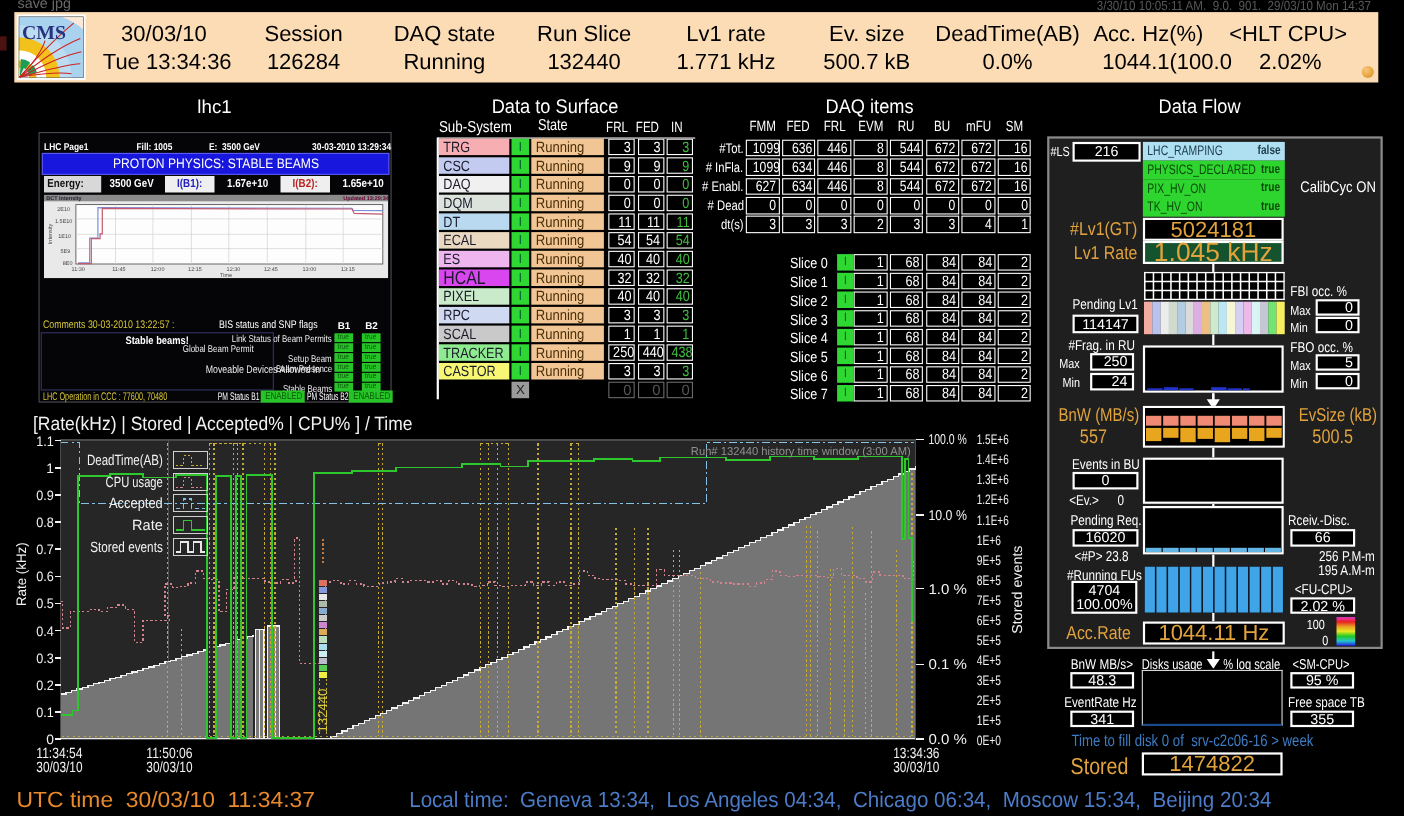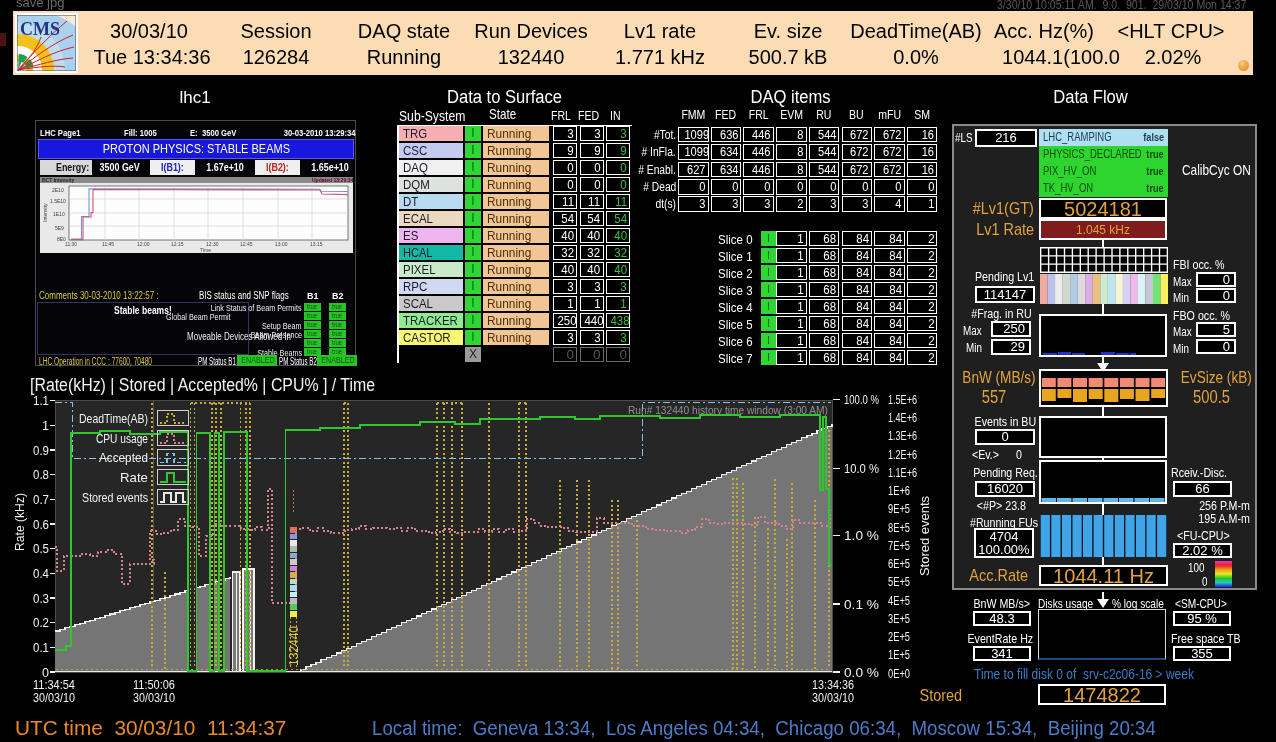--- a/index.html
+++ b/index.html
@@ -45,41 +45,41 @@
 <rect x="2" y="2" width="59" height="56" fill="none" stroke="#444" stroke-width="1"></rect>
 </g>
 <text x="5" y="22" font-size="18px" font-weight="bold" fill="#27337e" font-family="Liberation Serif,serif">CMS</text>
 </svg>
 <div class="hcol" style="left:39px;top:18px;width:220px">30/03/10</div>
 <div class="hcol" style="left:42px;top:44px;width:220px">Tue 13:34:36</div>
 <div class="hcol" style="left:166px;top:18px;width:220px">Session</div>
 <div class="hcol" style="left:166px;top:44px;width:220px">126284</div>
 <div class="hcol" style="left:294px;top:18px;width:220px">DAQ state</div>
 <div class="hcol" style="left:294px;top:44px;width:220px">Running</div>
-<div class="hcol" style="left:421px;top:18px;width:220px">Run Devices</div>
+<div class="hcol" style="left:421px;top:18px;width:220px">Run Slice</div>
 <div class="hcol" style="left:421px;top:44px;width:220px">132440</div>
 <div class="hcol" style="left:550px;top:18px;width:220px">Lv1 rate</div>
 <div class="hcol" style="left:550px;top:44px;width:220px">1.771 kHz</div>
 <div class="hcol" style="left:678px;top:18px;width:220px">Ev. size</div>
 <div class="hcol" style="left:678px;top:44px;width:220px">500.7 kB</div>
 <div class="hcol" style="left:806px;top:18px;width:220px">DeadTime(AB)</div>
 <div class="hcol" style="left:806px;top:44px;width:220px">0.0%</div>
 <div class="hcol" style="left:934px;top:18px;width:220px">Acc. Hz(%)</div>
 <div class="hcol" style="left:951px;top:44px;width:220px">1044.1(100.0</div>
 <div class="hcol" style="left:1061px;top:18px;width:220px">&lt;HLT CPU&gt;</div>
 <div class="hcol" style="left:1063px;top:44px;width:220px">2.02%</div>
 <div class="ab" style="left:1238px;top:60px;width:11px;height:11px;border-radius:50%;background:radial-gradient(circle at 35% 30%,#f8c878,#d98a18)"></div>
 <div class="ab wt" style="left:100px;top:88px;width:190px;text-align:center;font-size:17px">lhc1</div>
 <div class="ab" style="left:35px;top:120px;width:321px;height:246px;border:1px solid #4a4a52;background:#050508"></div>
 <div class="ab wt" style="left:40px;top:128px;font-size:9px;font-weight:bold"><span class="sq" style="transform:scaleX(0.85);transform-origin:0 50%">LHC Page1</span></div>
 <div class="ab wt" style="left:124px;top:128px;font-size:9px;font-weight:bold"><span class="sq" style="transform:scaleX(0.85);transform-origin:0 50%">Fill: 1005</span></div>
 <div class="ab wt" style="left:190px;top:128px;font-size:9px;font-weight:bold"><span class="sq" style="transform:scaleX(0.85);transform-origin:0 50%">E:&nbsp; 3500 GeV</span></div>
 <div class="ab wt" style="left:271px;top:128px;width:82px;text-align:right;font-size:9px;font-weight:bold"><span class="sq" style="transform:scaleX(0.85);transform-origin:100% 50%">30-03-2010 13:29:34</span></div>
 <div class="ab" style="left:38px;top:139px;width:316px;height:20px;background:#1717dd;border:1px solid #5a5aee;color:#fff;font-size:12.5px;text-align:center;line-height:18px"><span class="sq" style="transform:scaleX(0.88);transform-origin:50% 50%">PROTON PHYSICS: STABLE BEAMS</span></div>
-<div class="ab" style="left:40px;top:160px;width:52px;height:15px;background:#d8d8d8;color:#111;font-size:10.5px;font-weight:bold;text-align:right;line-height:15px"><span class="sq" style="transform:scaleX(0.85);transform-origin:50% 50%">Energy:</span></div>
+<div class="ab" style="left:40px;top:160px;width:52px;height:15px;background:#d8d8d8;color:#111;font-size:10.5px;font-weight:bold;text-align:left;line-height:15px"><span class="sq" style="transform:scaleX(0.85);transform-origin:50% 50%">Energy:</span></div>
 <div class="ab wt" style="left:94px;top:160px;width:52px;font-size:10.5px;font-weight:bold;text-align:center;line-height:15px"><span class="sq" style="transform:scaleX(0.85);transform-origin:50% 50%">3500 GeV</span></div>
 <div class="ab" style="left:150px;top:160px;width:45px;height:15px;background:#efefef;color:#2222bb;font-size:10.5px;font-weight:bold;text-align:center;line-height:15px"><span class="sq" style="transform:scaleX(0.85);transform-origin:50% 50%">I(B1):</span></div>
 <div class="ab wt" style="left:198px;top:160px;width:54px;font-size:10.5px;font-weight:bold;text-align:center;line-height:15px"><span class="sq" style="transform:scaleX(0.85);transform-origin:50% 50%">1.67e+10</span></div>
 <div class="ab" style="left:255px;top:160px;width:45px;height:15px;background:#efefef;color:#bb2222;font-size:10.5px;font-weight:bold;text-align:center;line-height:15px"><span class="sq" style="transform:scaleX(0.85);transform-origin:50% 50%">I(B2):</span></div>
 <div class="ab wt" style="left:303px;top:160px;width:54px;font-size:10.5px;font-weight:bold;text-align:center;line-height:15px"><span class="sq" style="transform:scaleX(0.85);transform-origin:50% 50%">1.65e+10</span></div>
 <svg class="ab" style="left:40px;top:177px" width="313" height="76" viewBox="0 0 313 76">
 <rect x="0" y="0" width="313" height="76" fill="#e9e9e9"></rect>
 <rect x="0" y="0" width="313" height="6" fill="#8b8b8b"></rect>
 <text x="2" y="5" font-size="5px" font-weight="bold" fill="#223">BCT Intensity</text>
 <text x="272" y="5" font-size="5px" font-weight="bold" fill="#603">Updated 13:29:34</text>
@@ -190,21 +190,21 @@
 <div class="ab" style="left:483px;top:210.5px;width:66px;height:15.8px;background:#f2c694;color:#4a2e08;font-size:13.5px;line-height:15.8px;padding-left:4px"><span class="sq" style="transform:scaleX(0.88);transform-origin:0 50%">Running</span></div>
 <div class="ab" style="left:553.0px;top:210.5px;width:24px;height:15.8px;background:#000;border:1px solid #fff;color:#fff;font-size:13.5px;text-align:right;line-height:13.8px;padding-right:2px"><span class="sq" style="transform:scaleX(0.85);transform-origin:100% 50%">54</span></div>
 <div class="ab" style="left:579.5px;top:210.5px;width:24px;height:15.8px;background:#000;border:1px solid #fff;color:#fff;font-size:13.5px;text-align:right;line-height:13.8px;padding-right:2px"><span class="sq" style="transform:scaleX(0.85);transform-origin:100% 50%">54</span></div>
 <div class="ab" style="left:606.0px;top:210.5px;width:24px;height:15.8px;background:#000;border:1px solid #fff;color:#3fbf3f;font-size:13.5px;text-align:right;line-height:13.8px;padding-right:2px"><span class="sq" style="transform:scaleX(0.85);transform-origin:100% 50%">54</span></div>
 <div class="ab" style="left:399px;top:227.5px;width:64px;height:15.8px;background:#efb5ef;color:#1a1a2a;font-size:13.5px;line-height:15.8px;padding-left:4px"><span class="sq" style="transform:scaleX(0.85);transform-origin:0 50%">ES</span></div>
 <div class="ab" style="left:465px;top:227.5px;width:16px;height:15.8px;background:#2fd732;color:#063;font-size:12px;text-align:center;line-height:15.8px">I</div>
 <div class="ab" style="left:483px;top:227.5px;width:66px;height:15.8px;background:#f2c694;color:#4a2e08;font-size:13.5px;line-height:15.8px;padding-left:4px"><span class="sq" style="transform:scaleX(0.88);transform-origin:0 50%">Running</span></div>
 <div class="ab" style="left:553.0px;top:227.5px;width:24px;height:15.8px;background:#000;border:1px solid #fff;color:#fff;font-size:13.5px;text-align:right;line-height:13.8px;padding-right:2px"><span class="sq" style="transform:scaleX(0.85);transform-origin:100% 50%">40</span></div>
 <div class="ab" style="left:579.5px;top:227.5px;width:24px;height:15.8px;background:#000;border:1px solid #fff;color:#fff;font-size:13.5px;text-align:right;line-height:13.8px;padding-right:2px"><span class="sq" style="transform:scaleX(0.85);transform-origin:100% 50%">40</span></div>
 <div class="ab" style="left:606.0px;top:227.5px;width:24px;height:15.8px;background:#000;border:1px solid #fff;color:#3fbf3f;font-size:13.5px;text-align:right;line-height:13.8px;padding-right:2px"><span class="sq" style="transform:scaleX(0.85);transform-origin:100% 50%">40</span></div>
-<div class="ab" style="left:399px;top:244.5px;width:64px;height:15.8px;background:#14b8a6;color:#1a1a2a;font-size:13px;line-height:15.8px;padding-left:4px"><span class="sq" style="transform:scaleX(0.85);transform-origin:0 50%">HCAL</span></div>
+<div class="ab" style="left:399px;top:244.5px;width:64px;height:15.8px;background:#d946ef;color:#1a1a2a;font-size:17px;line-height:15.8px;padding-left:4px"><span class="sq" style="transform:scaleX(0.85);transform-origin:0 50%">HCAL</span></div>
 <div class="ab" style="left:465px;top:244.5px;width:16px;height:15.8px;background:#2fd732;color:#063;font-size:12px;text-align:center;line-height:15.8px">I</div>
 <div class="ab" style="left:483px;top:244.5px;width:66px;height:15.8px;background:#f2c694;color:#4a2e08;font-size:13.5px;line-height:15.8px;padding-left:4px"><span class="sq" style="transform:scaleX(0.88);transform-origin:0 50%">Running</span></div>
 <div class="ab" style="left:553.0px;top:244.5px;width:24px;height:15.8px;background:#000;border:1px solid #fff;color:#fff;font-size:13.5px;text-align:right;line-height:13.8px;padding-right:2px"><span class="sq" style="transform:scaleX(0.85);transform-origin:100% 50%">32</span></div>
 <div class="ab" style="left:579.5px;top:244.5px;width:24px;height:15.8px;background:#000;border:1px solid #fff;color:#fff;font-size:13.5px;text-align:right;line-height:13.8px;padding-right:2px"><span class="sq" style="transform:scaleX(0.85);transform-origin:100% 50%">32</span></div>
 <div class="ab" style="left:606.0px;top:244.5px;width:24px;height:15.8px;background:#000;border:1px solid #fff;color:#3fbf3f;font-size:13.5px;text-align:right;line-height:13.8px;padding-right:2px"><span class="sq" style="transform:scaleX(0.85);transform-origin:100% 50%">32</span></div>
 <div class="ab" style="left:399px;top:261.5px;width:64px;height:15.8px;background:#c9ebc9;color:#1a1a2a;font-size:13.5px;line-height:15.8px;padding-left:4px"><span class="sq" style="transform:scaleX(0.85);transform-origin:0 50%">PIXEL</span></div>
 <div class="ab" style="left:465px;top:261.5px;width:16px;height:15.8px;background:#2fd732;color:#063;font-size:12px;text-align:center;line-height:15.8px">I</div>
 <div class="ab" style="left:483px;top:261.5px;width:66px;height:15.8px;background:#f2c694;color:#4a2e08;font-size:13.5px;line-height:15.8px;padding-left:4px"><span class="sq" style="transform:scaleX(0.88);transform-origin:0 50%">Running</span></div>
 <div class="ab" style="left:553.0px;top:261.5px;width:24px;height:15.8px;background:#000;border:1px solid #fff;color:#fff;font-size:13.5px;text-align:right;line-height:13.8px;padding-right:2px"><span class="sq" style="transform:scaleX(0.85);transform-origin:100% 50%">40</span></div>
 <div class="ab" style="left:579.5px;top:261.5px;width:24px;height:15.8px;background:#000;border:1px solid #fff;color:#fff;font-size:13.5px;text-align:right;line-height:13.8px;padding-right:2px"><span class="sq" style="transform:scaleX(0.85);transform-origin:100% 50%">40</span></div>
@@ -360,21 +360,21 @@
 <div class="ab" style="left:1039px;top:163px;width:129px;height:17px;background:#2fd52f"></div>
 <div class="ab" style="left:1043px;top:163px;color:#0a4a0a;font-size:12.5px;line-height:17px"><span class="sq" style="transform:scaleX(0.76);transform-origin:0 50%">PIX_HV_ON</span></div>
 <div class="ab" style="left:1128px;top:163px;width:36px;text-align:right;color:#0a4a0a;font-size:11.5px;font-weight:bold;line-height:17px"><span class="sq" style="transform:scaleX(0.8);transform-origin:100% 50%">true</span></div>
 <div class="ab" style="left:1039px;top:180px;width:129px;height:17px;background:#2fd52f"></div>
 <div class="ab" style="left:1043px;top:180px;color:#0a4a0a;font-size:12.5px;line-height:17px"><span class="sq" style="transform:scaleX(0.76);transform-origin:0 50%">TK_HV_ON</span></div>
 <div class="ab" style="left:1128px;top:180px;width:36px;text-align:right;color:#0a4a0a;font-size:11.5px;font-weight:bold;line-height:17px"><span class="sq" style="transform:scaleX(0.8);transform-origin:100% 50%">true</span></div>
 <div class="ab" style="left:1182px;top:162px;color:#fff;font-size:14px;white-space:nowrap"><span class="sq" style="transform:scaleX(0.85);transform-origin:0 50%">CalibCyc ON</span></div>
 <div class="ab" style="left:952px;top:199px;width:82px;text-align:right;color:#e2a33c;font-size:17px;white-space:nowrap"><span class="sq" style="transform:scaleX(0.85);transform-origin:100% 50%">#Lv1(GT)</span></div>
 <div class="ab" style="left:1039px;top:198px;width:128px;height:21px;background:#000;border:2px solid #fff;color:#e2a33c;font-size:20px;text-align:center;line-height:18px;">5024181</div>
 <div class="ab" style="left:952px;top:220px;width:82px;text-align:right;color:#e2a33c;font-size:17px;white-space:nowrap"><span class="sq" style="transform:scaleX(0.85);transform-origin:100% 50%">Lv1 Rate</span></div>
-<div class="ab" style="left:1039px;top:219px;width:128px;height:21px;background:#7f1d1d;border:2px solid #fff;color:#e2a33c;font-size:12px;text-align:center;line-height:18px;">1.045 kHz</div>
+<div class="ab" style="left:1039px;top:219px;width:128px;height:21px;background:#14532d;border:2px solid #fff;color:#e2a33c;font-size:24px;text-align:center;line-height:18px;">1.045 kHz</div>
 <div class="ab" style="left:1102px;top:240px;width:2px;height:8px;background:#fff"></div>
 <div class="ab" style="left:1102px;top:304px;width:2px;height:10px;background:#fff"></div>
 <div class="ab" style="left:1102px;top:357px;width:2px;height:6px;background:#fff"></div>
 <div class="ab" style="left:1102px;top:406px;width:2px;height:10px;background:#fff"></div>
 <div class="ab" style="left:1102px;top:458px;width:2px;height:3px;background:#fff"></div>
 <div class="ab" style="left:1102px;top:504px;width:2px;height:12px;background:#fff"></div>
 <div class="ab" style="left:1102px;top:557px;width:2px;height:8px;background:#fff"></div>
 <svg class="ab" style="left:1040px;top:247px" width="128" height="26" viewBox="0 0 128 26">
     <rect width="128" height="26" fill="#000"></rect>
     <g stroke="#fff" stroke-width="1.4">
@@ -419,21 +419,21 @@
     <rect x="105.41" y="0" width="7.63" height="30" fill="#c6c6d4"></rect>
     <rect x="112.94" y="0" width="7.63" height="30" fill="#74e274"></rect>
     <rect x="120.47" y="0" width="7.63" height="30" fill="#f6ef62"></rect>
   </svg>
 <div class="ab" style="left:952px;top:269px;width:82px;text-align:right;color:#fff;font-size:13px;white-space:nowrap"><span class="sq" style="transform:scaleX(0.82);transform-origin:100% 50%">Pending Lv1</span></div>
 <div class="ab" style="left:975px;top:286px;width:60px;height:17px;background:#000;border:2px solid #fff;color:#fff;font-size:13px;text-align:center;line-height:13px;">114147</div>
 <div class="ab" style="left:952px;top:306px;width:80px;text-align:right;color:#fff;font-size:13px;white-space:nowrap"><span class="sq" style="transform:scaleX(0.82);transform-origin:100% 50%">#Frag. in RU</span></div>
 <div class="ab" style="left:963px;top:324px;color:#fff;font-size:12px;white-space:nowrap"><span class="sq" style="transform:scaleX(0.82);transform-origin:0 50%">Max</span></div>
 <div class="ab" style="left:991px;top:321px;width:40px;height:16px;background:#000;border:2px solid #fff;color:#fff;font-size:13px;text-align:right;padding-right:4px;line-height:12px;">250</div>
 <div class="ab" style="left:966px;top:341px;color:#fff;font-size:12px;white-space:nowrap"><span class="sq" style="transform:scaleX(0.82);transform-origin:0 50%">Min</span></div>
-<div class="ab" style="left:991px;top:339px;width:40px;height:16px;background:#000;border:2px solid #fff;color:#fff;font-size:13px;text-align:right;padding-right:4px;line-height:12px;">29</div>
+<div class="ab" style="left:991px;top:339px;width:40px;height:16px;background:#000;border:2px solid #fff;color:#fff;font-size:13px;text-align:right;padding-right:4px;line-height:12px;">24</div>
 <div class="ab" style="left:1173px;top:257px;color:#fff;font-size:13px;white-space:nowrap"><span class="sq" style="transform:scaleX(0.82);transform-origin:0 50%">FBI occ. %</span></div>
 <div class="ab" style="left:1173px;top:275px;color:#fff;font-size:12px;white-space:nowrap"><span class="sq" style="transform:scaleX(0.82);transform-origin:0 50%">Max</span></div>
 <div class="ab" style="left:1196px;top:272px;width:40px;height:15px;background:#000;border:2px solid #fff;color:#fff;font-size:13px;text-align:right;padding-right:4px;line-height:11px;">0</div>
 <div class="ab" style="left:1173px;top:291px;color:#fff;font-size:12px;white-space:nowrap"><span class="sq" style="transform:scaleX(0.82);transform-origin:0 50%">Min</span></div>
 <div class="ab" style="left:1196px;top:288px;width:40px;height:15px;background:#000;border:2px solid #fff;color:#fff;font-size:13px;text-align:right;padding-right:4px;line-height:11px;">0</div>
 <div class="ab" style="left:1039px;top:314px;width:128px;height:43px;background:#000;border:2px solid #fff;color:#fff;font-size:13px;text-align:center;line-height:39px;"></div>
 <svg class="ab" style="left:1041px;top:316px" width="124" height="39" viewBox="0 0 124 39">
     <rect x="2" y="37" width="14" height="2" fill="#2233cc"></rect>
     <rect x="17" y="36" width="13" height="3" fill="#2233cc"></rect>
     <rect x="31" y="37" width="13" height="2" fill="#2233cc"></rect>
@@ -530,21 +530,21 @@
   </svg>
 <div class="ab" style="left:1112px;top:596px;color:#fff;font-size:13px;white-space:nowrap"><span class="sq" style="transform:scaleX(0.78);transform-origin:0 50%">% log scale</span></div>
 <div class="ab" style="left:1175px;top:596px;color:#fff;font-size:13px;white-space:nowrap"><span class="sq" style="transform:scaleX(0.78);transform-origin:0 50%">&lt;SM-CPU&gt;</span></div>
 <div class="ab" style="left:1173px;top:611px;width:58px;height:15px;background:#000;border:2px solid #fff;color:#fff;font-size:13px;text-align:center;line-height:11px;">95 %</div>
 <div class="ab" style="left:1038px;top:609px;width:128px;height:51px;background:#000;border:1px solid #dadada;border-bottom:2px solid #1a4a8a"></div>
 <div class="ab" style="left:952px;top:631px;width:81px;text-align:right;color:#fff;font-size:13px;white-space:nowrap"><span class="sq" style="transform:scaleX(0.82);transform-origin:100% 50%">EventRate Hz</span></div>
 <div class="ab" style="left:973px;top:646px;width:58px;height:15px;background:#000;border:2px solid #fff;color:#fff;font-size:13px;text-align:center;line-height:11px;">341</div>
 <div class="ab" style="left:1171px;top:631px;color:#fff;font-size:13px;white-space:nowrap"><span class="sq" style="transform:scaleX(0.82);transform-origin:0 50%">Free space TB</span></div>
 <div class="ab" style="left:1173px;top:646px;width:58px;height:15px;background:#000;border:2px solid #fff;color:#fff;font-size:13px;text-align:center;line-height:11px;">355</div>
 <div class="ab" style="left:974px;top:665px;color:#3c7cc4;font-size:15px;white-space:nowrap"><span class="sq" style="transform:scaleX(0.8);transform-origin:0 50%">Time to fill disk 0 of&nbsp; srv-c2c06-16 &gt; week</span></div>
-<div class="ab" style="left:900px;top:686px;width:74px;text-align:center;color:#e2a33c;font-size:17px;white-space:nowrap"><span class="sq" style="transform:scaleX(0.85);transform-origin:100% 50%">Stored</span></div>
+<div class="ab" style="left:964px;top:686px;width:74px;text-align:left;color:#e2a33c;font-size:21px;white-space:nowrap"><span class="sq" style="transform:scaleX(0.85);transform-origin:100% 50%">Stored</span></div>
 <div class="ab" style="left:1038px;top:684px;width:128px;height:21px;background:#000;border:2px solid #fff;color:#e2a33c;font-size:20px;text-align:center;line-height:18px;">1474822</div>
 <div class="ab" style="left:15px;top:717px;color:#e8892c;font-size:20px;white-space:nowrap"><span class="sq" style="transform:scaleX(1.04);transform-origin:0 50%">UTC time&nbsp; 30/03/10&nbsp; 11:34:37</span></div>
 <div class="ab" style="left:372px;top:717px;color:#4c7cc8;font-size:20px;white-space:nowrap"><span class="sq" style="transform:scaleX(0.935);transform-origin:0 50%">Local time:&nbsp; Geneva 13:34,&nbsp; Los Angeles 04:34,&nbsp; Chicago 06:34,&nbsp; Moscow 15:34,&nbsp; Beijing 20:34</span></div>
 <svg class="ab" style="left:0;top:376px" width="950" height="366" viewBox="0 376 950 366" shape-rendering="crispEdges">
 <text x="30" y="391" font-size="17.5px" fill="#f2f2f2" textLength="345" lengthAdjust="spacingAndGlyphs">[Rate(kHz) | Stored | Accepted% | CPU% ] / Time</text>
 <rect x="55" y="400" width="777" height="272" fill="#262626" stroke="#4a4a4a" stroke-width="1"></rect>
 <line x1="153" y1="400" x2="153" y2="671" stroke="#4e4e4e" stroke-width="1"></line>
 <polygon points="55,671.5 55.0,631.0 60.0,631.0 60.0,629.5 65.0,629.5 65.0,627.9 70.0,627.9 70.0,626.4 75.0,626.4 75.0,624.8 80.0,624.8 80.0,623.3 85.0,623.3 85.0,621.7 90.0,621.7 90.0,620.2 95.0,620.2 95.0,618.7 100.0,618.7 100.0,617.1 105.0,617.1 105.0,615.6 110.0,615.6 110.0,614.0 115.0,614.0 115.0,612.5 120.0,612.5 120.0,610.9 125.0,610.9 125.0,609.4 130.0,609.4 130.0,607.9 135.0,607.9 135.0,606.3 140.0,606.3 140.0,604.8 145.0,604.8 145.0,603.2 150.0,603.2 150.0,601.7 155.0,601.7 155.0,600.1 160.0,600.1 160.0,598.6 165.0,598.6 165.0,597.1 170.0,597.1 170.0,595.5 175.0,595.5 175.0,594.0 180.0,594.0 180.0,592.4 185.0,592.4 185.0,590.9 190.0,590.9 190.0,589.3 195.0,589.3 195.0,587.8 200.0,587.8 200.0,586.3 205.0,586.3 205.0,584.7 210.0,584.7 210.0,583.2 215.0,583.2 215.0,581.6 220.0,581.6 220.0,580.1 225.0,580.1 225.0,578.5 230.0,578.5 230.0,577.0 230,671.5" fill="#757575"></polygon>
 <polyline points="55.0,631.0 60.0,631.0 60.0,629.5 65.0,629.5 65.0,627.9 70.0,627.9 70.0,626.4 75.0,626.4 75.0,624.8 80.0,624.8 80.0,623.3 85.0,623.3 85.0,621.7 90.0,621.7 90.0,620.2 95.0,620.2 95.0,618.7 100.0,618.7 100.0,617.1 105.0,617.1 105.0,615.6 110.0,615.6 110.0,614.0 115.0,614.0 115.0,612.5 120.0,612.5 120.0,610.9 125.0,610.9 125.0,609.4 130.0,609.4 130.0,607.9 135.0,607.9 135.0,606.3 140.0,606.3 140.0,604.8 145.0,604.8 145.0,603.2 150.0,603.2 150.0,601.7 155.0,601.7 155.0,600.1 160.0,600.1 160.0,598.6 165.0,598.6 165.0,597.1 170.0,597.1 170.0,595.5 175.0,595.5 175.0,594.0 180.0,594.0 180.0,592.4 185.0,592.4 185.0,590.9 190.0,590.9 190.0,589.3 195.0,589.3 195.0,587.8 200.0,587.8 200.0,586.3 205.0,586.3 205.0,584.7 210.0,584.7 210.0,583.2 215.0,583.2 215.0,581.6 220.0,581.6 220.0,580.1 225.0,580.1 225.0,578.5 230.0,578.5 230.0,577.0" fill="none" stroke="#f2f2f2" stroke-width="1.1"></polyline>
 <rect x="189" y="560" width="7.5" height="111" fill="#262626"></rect>

